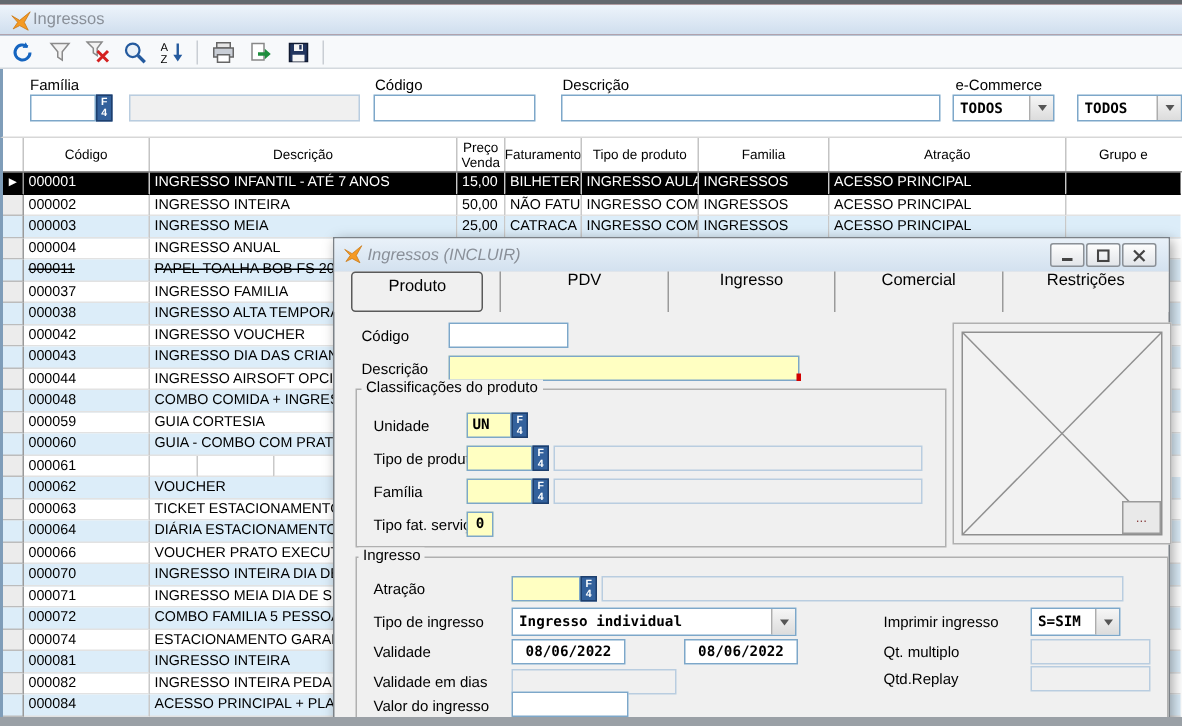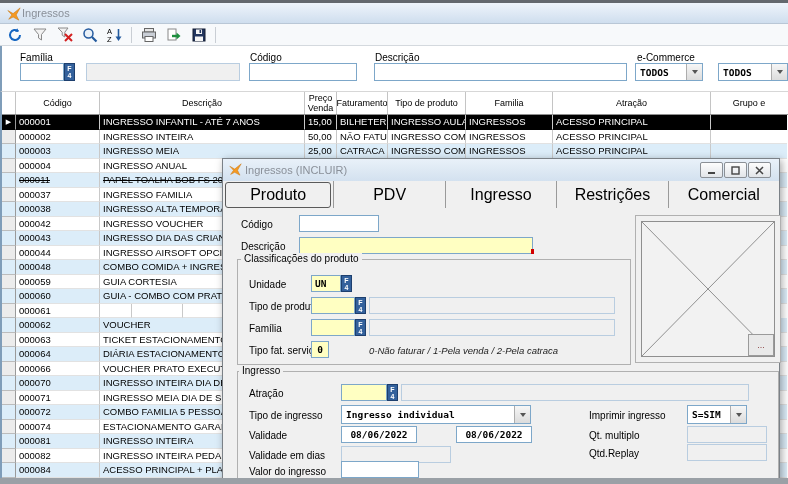--- a/index.html
+++ b/index.html
@@ -52,21 +52,21 @@
   .struck{text-decoration:line-through;}
   
   #dialog{left:222px;top:158px;width:558px;height:330px;background:#f0f0f0;border:1px solid #7b8187;
           box-shadow:2px 2px 8px rgba(0,0,0,.35);box-sizing:border-box;z-index:10;}
   #dlg-titlebar{left:0;top:0;width:556px;height:22px;background:linear-gradient(#e9f1f9,#d3e1ef);
                 border-bottom:1px solid #c2cedb;display:flex;align-items:center;}
   #dlg-buttons{position:absolute;right:8px;top:3px;display:flex;gap:1px;}
   .win-btn{width:23px;height:16px;background:linear-gradient(#fdfdfd,#e2e5e9);border:1px solid #8b9096;
            border-radius:2px;display:flex;align-items:center;justify-content:center;box-sizing:border-box;}
   #dlg-tabs{left:0;top:22px;width:556px;height:27px;display:flex;align-items:stretch;background:#f0f0f0;}
-  .tab{flex:1;display:flex;align-items:center;justify-content:center;font-size:16px;position:relative;}
+  .tab{flex:1;display:flex;justify-content:center;font-size:11px;position:relative;}
   .tab:not(:last-child){border-right:1px solid #9a9a9a;}
   .tab.sel .tab-inner{border:1px solid #5a5a5a;border-radius:3px;padding:3px 24px;}
   .groupbox{position:absolute;border:1px solid #b0b0b0;box-sizing:border-box;}
   .grouptitle{position:absolute;background:#f0f0f0;padding:0 3px;font-size:10px;white-space:nowrap;}
   .hint{position:absolute;font-style:italic;font-size:9.5px;color:#222;white-space:nowrap;}
   .req-mark{position:absolute;width:3px;height:5px;background:#d20000;}
   .browse-btn{position:absolute;background:#e9e9e9;border:1px solid #9a9a9a;font-size:9px;color:#8a4040;
               display:flex;align-items:center;justify-content:center;box-sizing:border-box;}
   .checkbox{position:absolute;width:10px;height:10px;background:#fff;border:1px solid #707070;box-sizing:border-box;}
   .date{display:flex;align-items:center;justify-content:center;}
@@ -475,21 +475,21 @@
       </div>
   </div>
 
   <div id="dialog" class="abs">
     <div id="dlg-titlebar" class="abs">
       <span class="abs" style="left:6px;top:4px;">
         <svg width="13" height="13" viewBox="0 0 16 16">
             <path d="M1 4l6 3.5L15 1l-4.5 8 3 6-6.5-3.5L2 14l3.5-5z" fill="#f59a23" stroke="#c87612" stroke-width="0.6"></path>
           </svg>
       </span>
-      <span class="title-text" style="margin-left:22px;">Ingressos (INCLUIR)</span>
+      <span class="title-text" style="margin-left:22px;font-style:italic;">Ingressos (INCLUIR)</span>
       <span id="dlg-buttons">
         <span class="win-btn">
             <svg width="9" height="9" viewBox="0 0 9 9">
               <rect x="1" y="6" width="7" height="2" fill="#444"></rect>
             </svg>
           </span>
         <span class="win-btn">
             <svg width="9" height="9" viewBox="0 0 9 9">
               <rect x="1" y="1" width="7" height="7" fill="none" stroke="#444" stroke-width="1.4"></rect>
             </svg>
@@ -506,24 +506,24 @@
         <div class="tab sel">
           <span class="tab-inner">Produto</span>
         </div>
         <div class="tab">
           <span class="tab-inner">PDV</span>
         </div>
         <div class="tab">
           <span class="tab-inner">Ingresso</span>
         </div>
         <div class="tab">
+          <span class="tab-inner">Comercial</span>
+        </div>
+        <div class="tab">
           <span class="tab-inner">Restrições</span>
-        </div>
-        <div class="tab">
-          <span class="tab-inner">Comercial</span>
         </div>
       </div>
 
     <span class="lbl" style="left:18px;top:60px;">Código</span>
     <input class="field" style="left: 76px; top: 56px; width: 80px; height: 17px;" value="">
 
     <span class="lbl" style="left:18px;top:82px;">Descrição</span>
     <input class="field yellow" style="left: 76px; top: 78px; width: 234px; height: 17px;" value="">
     <span class="req-mark" style="left:308px;top:90px;"></span>
 
@@ -539,21 +539,20 @@
     <span class="f4" style="left:132px;top:138px;height:17px;">F4</span>
     <div class="field disabled" style="left:146px;top:138px;width:246px;height:17px;"></div>
 
     <span class="lbl" style="left:26px;top:164px;">Família</span>
     <input class="field yellow" style="left: 88px; top: 160px; width: 44px; height: 17px;">
     <span class="f4" style="left:132px;top:160px;height:17px;">F4</span>
     <div class="field disabled" style="left:146px;top:160px;width:246px;height:17px;"></div>
 
     <span class="lbl" style="left:26px;top:186px;">Tipo fat. serviço</span>
     <div class="field yellow mono" style="left:88px;top:182px;width:18px;height:17px;line-height:16px;text-align:center;">0</div>
-    <span class="hint" style="left:146px;top:186px;">0-Não faturar / 1-Pela venda / 2-Pela catraca</span>
 
     <div class="abs" style="left:412px;top:56px;width:146px;height:148px;border:1px solid #b0b0b0;background:#f0f0f0;box-sizing:border-box;">
       <div class="abs" style="left:5px;top:5px;width:134px;height:136px;border:1px solid #8f8f8f;background:#f2f2f2;box-sizing:border-box;">
         <svg width="132" height="134" preserveAspectRatio="none" viewBox="0 0 132 134">
             <line x1="0" y1="0" x2="132" y2="134" stroke="#909090"></line>
             <line x1="0" y1="134" x2="132" y2="0" stroke="#909090"></line>
           </svg>
       </div>
       <span class="browse-btn" style="left:112px;top:118px;width:26px;height:22px;">...</span>
     </div>

